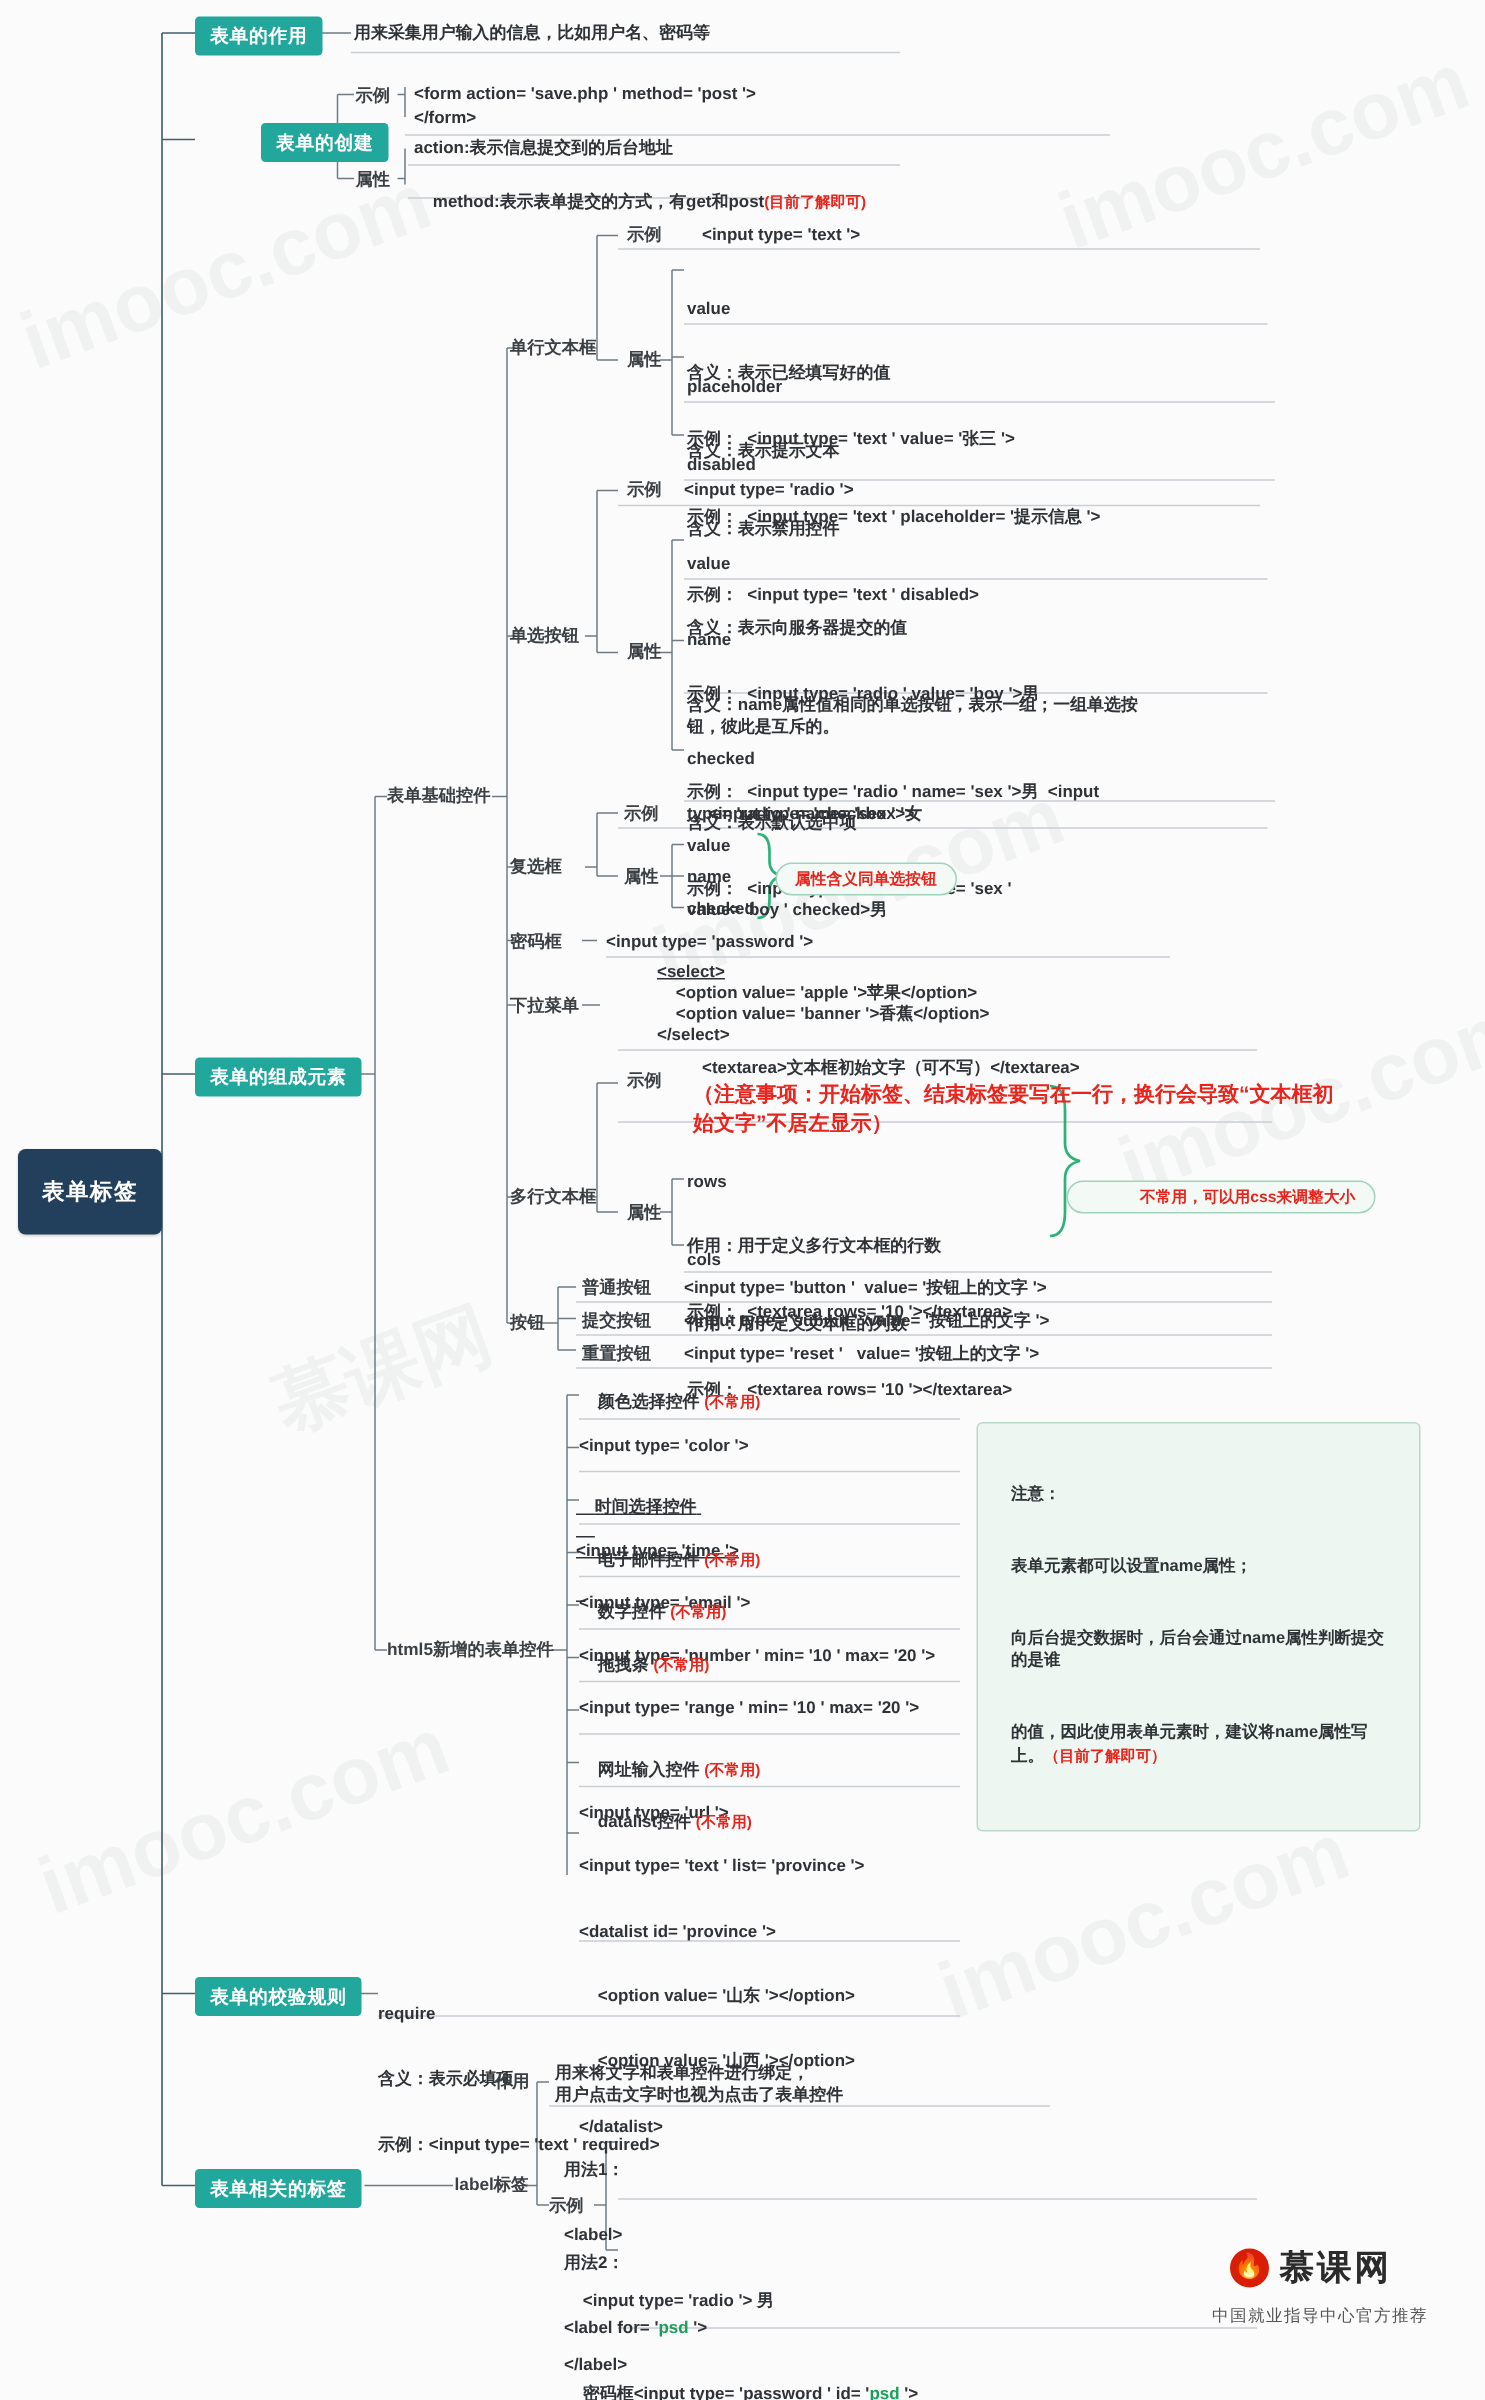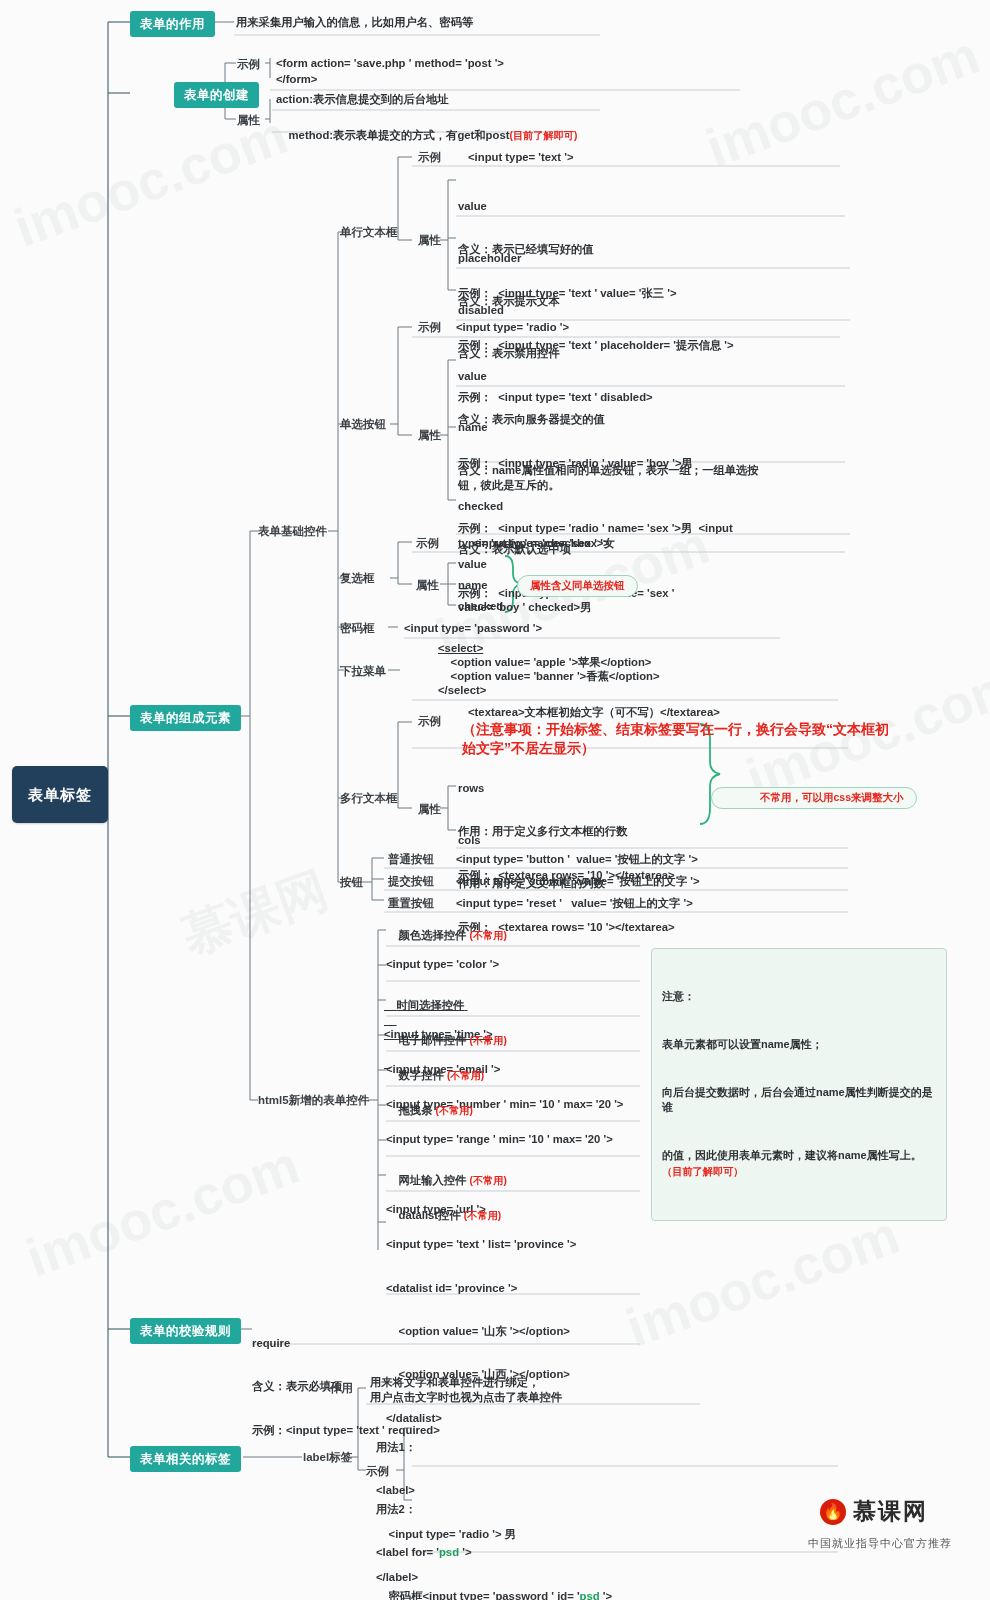--- a/index.html
+++ b/index.html
@@ -35,21 +35,21 @@
   }
   .l2 { color:#3b4045; font-size:11.5px; font-weight:600; }
   .l3 { color:#3b4045; font-size:11.5px; font-weight:600; }
   .txt { color:#2f3337; font-size:11.3px; font-weight:600; }
   .red { color:#e8241c; font-weight:700; font-size:10.2px; }
   .redline { color:#e8241c; font-weight:700; font-size:14px; line-height:1.35; }
   .green { color:#1aa05a; font-weight:700; }
 
   .notebox {
     position:absolute; background:#eef6f1; border:1px solid #bcd8c8;
-    border-radius:4px; padding:8px 10px; font-size:11px; color:#2f3337;
+    border-radius:4px; padding:8px 22px; font-size:11px; color:#2f3337;
     font-weight:600; line-height:1.45; white-space:pre-wrap;
   }
   .pill {
     position:absolute; border:1px solid #9fd3bb; border-radius:20px;
     background:#f3faf6; padding:3px 12px; color:#e8241c; font-weight:700;
     font-size:10.5px; white-space:nowrap;
   }
 
   .logo { position:absolute; display:flex; align-items:center; gap:7px; }
   .logo-mark { width:26px; height:26px; border-radius:50%; background:#d81e06;

